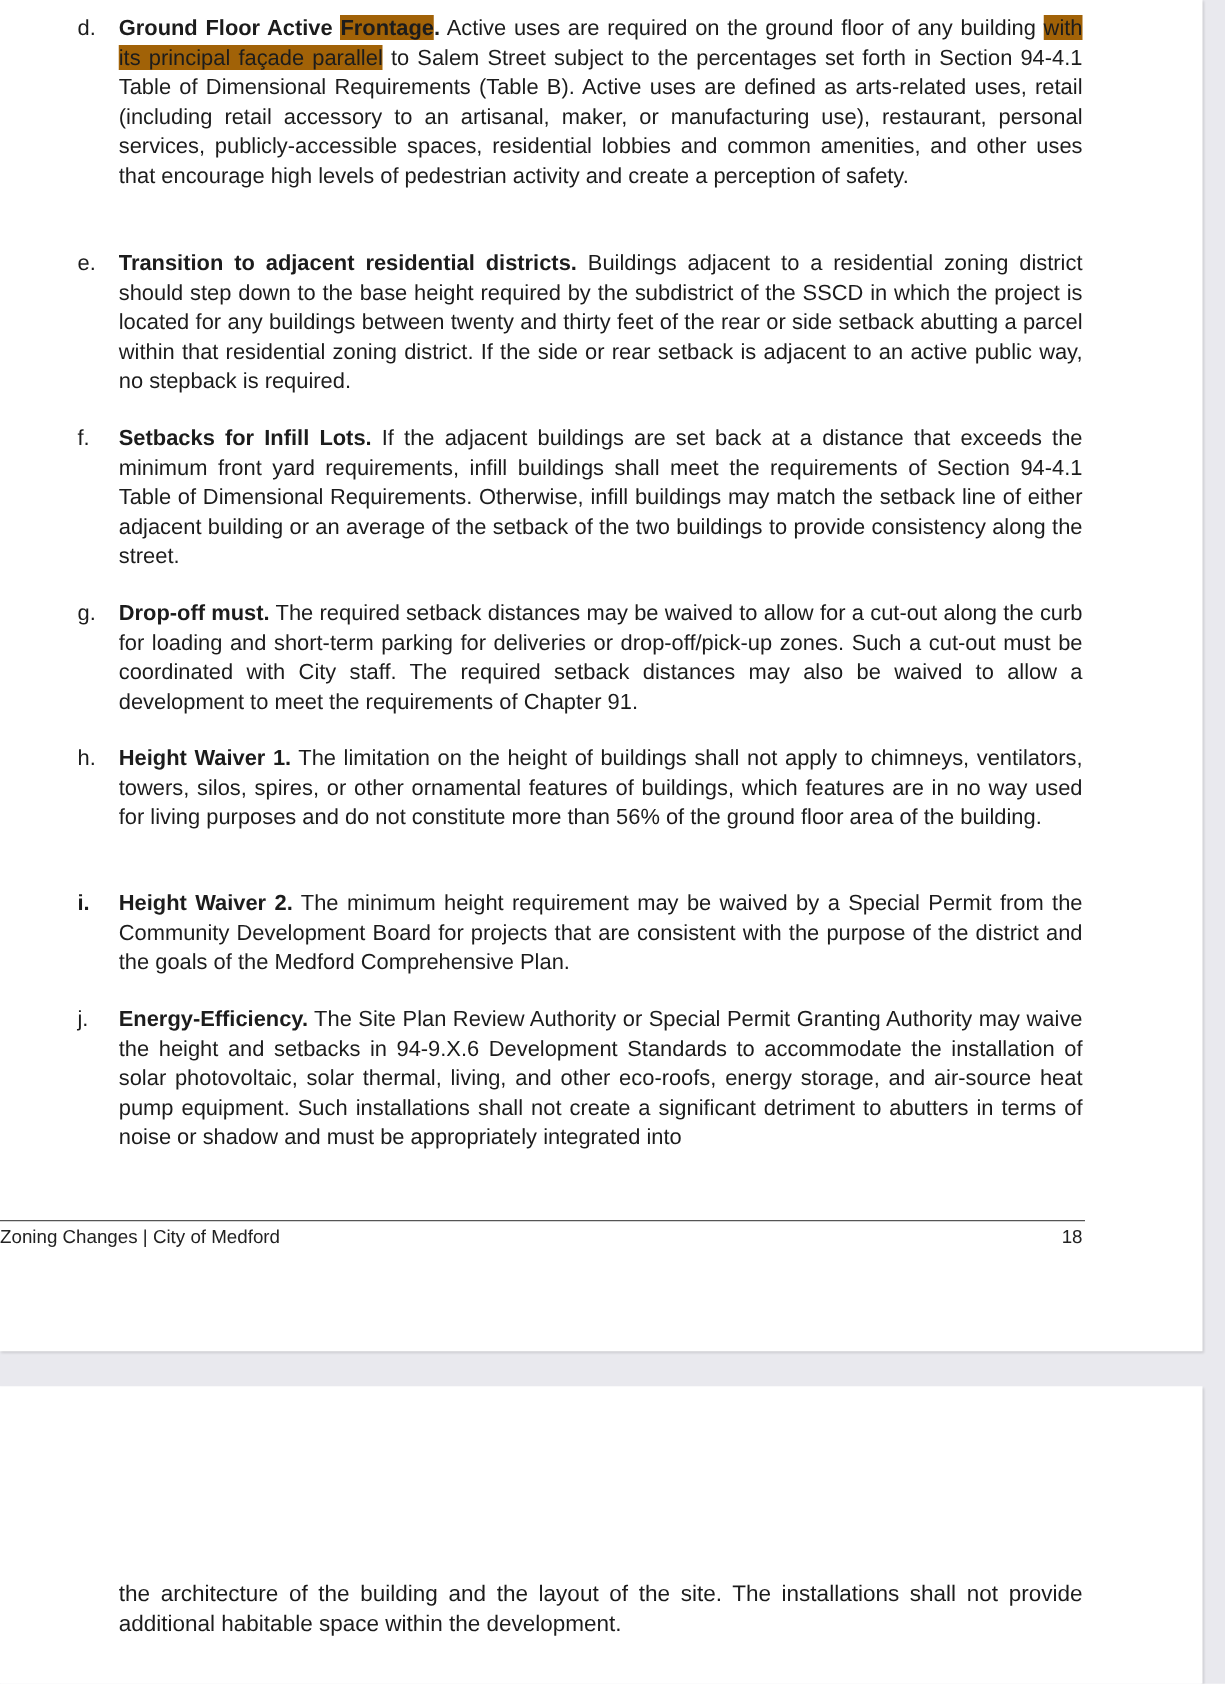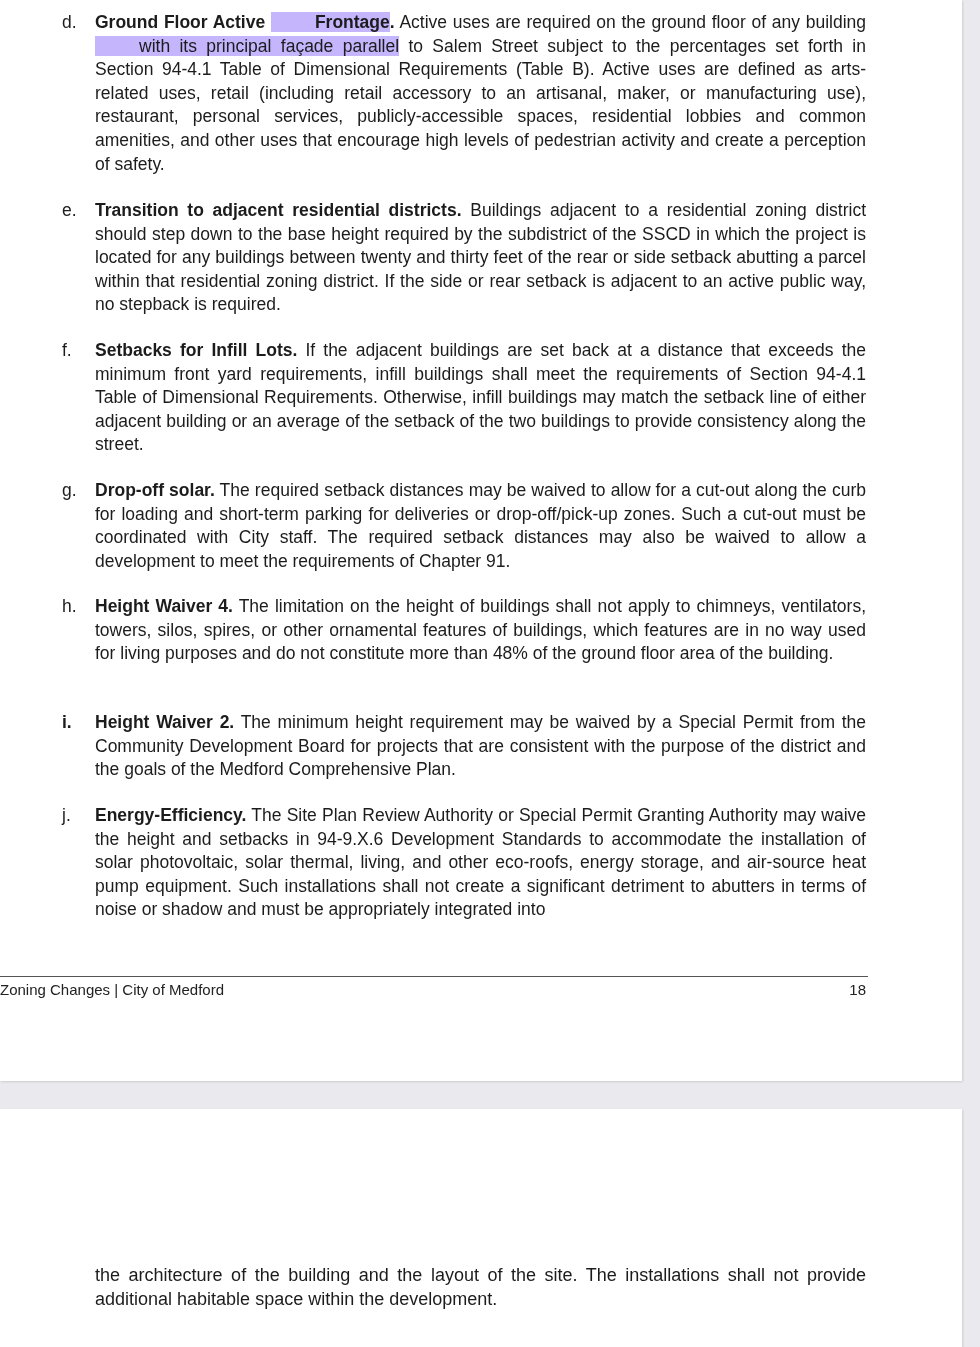--- a/index.html
+++ b/index.html
@@ -21,21 +21,21 @@
     position: absolute; left: 0; width: 866px;
   }
   .marker {
     position: absolute; left: 62px; font-size: 17.5px; line-height: 23.6px;
   }
   .body {
     position: absolute; left: 95px; width: 771px;
     font-size: 17.5px; line-height: 23.6px; text-align: justify;
   }
   .body b { font-weight: bold; }
-  .hl { background: #c4b5fd; padding-left: 44px; }
+  .hl { background: #a16207; }
   .footer-rule {
     position: absolute; left: 0; top: 976px; width: 868px; height: 1px; background: #555;
   }
   .footer {
     position: absolute; left: 0; top: 981px; width: 868px; font-size: 15px; line-height: 18.5px; color: #222;
   }
   .page-num { position: absolute; right: 2px; top: 0; }
   .cont {
     position: absolute; left: 95px; top: 155px; width: 771px;
     font-size: 18px; line-height: 23.6px; text-align: justify;
@@ -56,26 +56,26 @@
     <div class="body"><b>Transition to adjacent residential districts.</b><span> Buildings adjacent to a residential zoning district should step down to the base height required by the subdistrict of the SSCD in which the project is located for any buildings between twenty and thirty feet of the rear or side setback abutting a parcel within that residential zoning district. If the side or rear setback is adjacent to an active public way, no stepback is required.</span></div>
   </div>
 
   <div class="item" style="top:339px">
     <span class="marker">f.</span>
     <div class="body"><b>Setbacks for Infill Lots.</b><span> If the adjacent buildings are set back at a distance that exceeds the minimum front yard requirements, infill buildings shall meet the requirements of Section 94-4.1 Table of Dimensional Requirements. Otherwise, infill buildings may match the setback line of either adjacent building or an average of the setback of the two buildings to provide consistency along the street.</span></div>
   </div>
 
   <div class="item" style="top:479px">
     <span class="marker">g.</span>
-    <div class="body"><b>Drop-off solar.</b><span> The required setback distances may be waived to allow for a cut-out along the curb for loading and short-term parking for deliveries or drop-off/pick-up zones. Such a cut-out must be coordinated with City staff. The required setback distances may also be waived to allow a development to meet the requirements of Chapter 91.</span></div>
+    <div class="body"><b>Drop-off must.</b><span> The required setback distances may be waived to allow for a cut-out along the curb for loading and short-term parking for deliveries or drop-off/pick-up zones. Such a cut-out must be coordinated with City staff. The required setback distances may also be waived to allow a development to meet the requirements of Chapter 91.</span></div>
   </div>
 
   <div class="item" style="top:595px">
     <span class="marker">h.</span>
-    <div class="body"><b>Height Waiver 4.</b><span> The limitation on the height of buildings shall not apply to chimneys, ventilators, towers, silos, spires, or other ornamental features of buildings, which features are in no way used for living purposes and do not constitute more than 48% of the ground floor area of the building.</span></div>
+    <div class="body"><b>Height Waiver 1.</b><span> The limitation on the height of buildings shall not apply to chimneys, ventilators, towers, silos, spires, or other ornamental features of buildings, which features are in no way used for living purposes and do not constitute more than 56% of the ground floor area of the building.</span></div>
   </div>
 
   <div class="item" style="top:711px">
     <span class="marker" style="font-weight:bold">i.</span>
     <div class="body"><b>Height Waiver 2.</b><span> The minimum height requirement may be waived by a Special Permit from the Community Development Board for projects that are consistent with the purpose of the district and the goals of the Medford Comprehensive Plan.</span></div>
   </div>
 
   <div class="item" style="top:804px">
     <span class="marker">j.</span>
     <div class="body"><b>Energy-Efficiency.</b><span> The Site Plan Review Authority or Special Permit Granting Authority may waive the height and setbacks in 94-9.X.6 Development Standards to accommodate the installation of solar photovoltaic, solar thermal, living, and other eco-roofs, energy storage, and air-source heat pump equipment. Such installations shall not create a significant detriment to abutters in terms of noise or shadow and must be appropriately integrated into</span></div>

